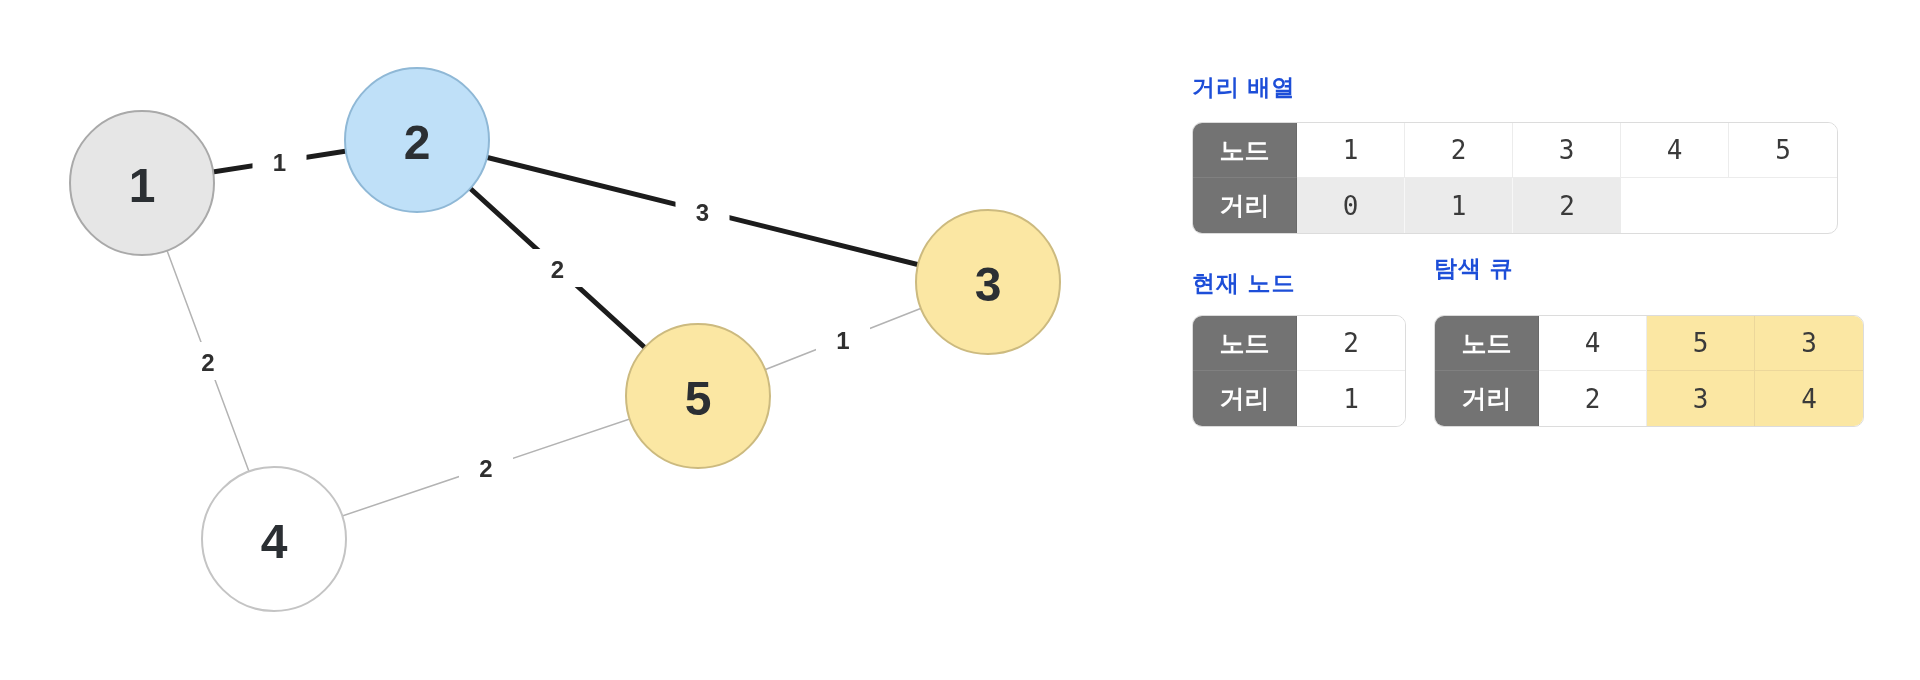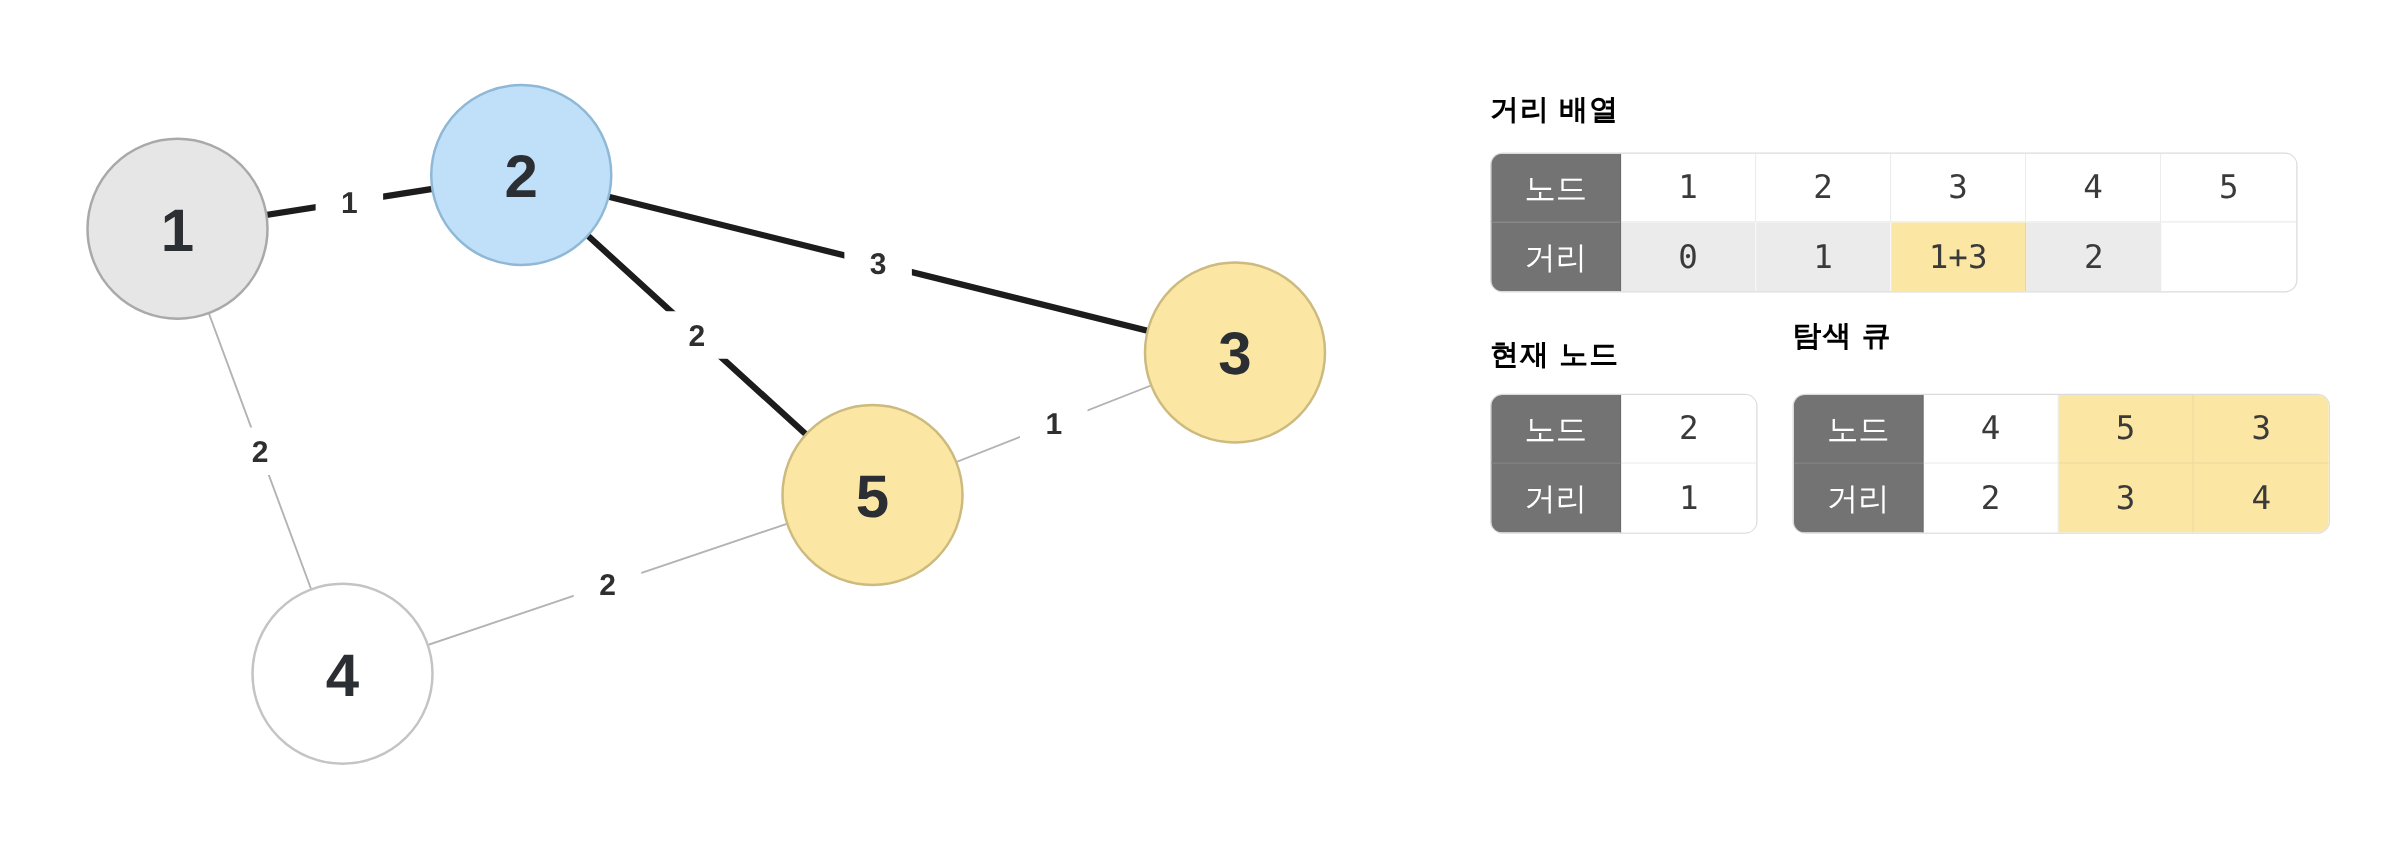--- a/index.html
+++ b/index.html
@@ -2,40 +2,40 @@
 <html><head>
 <meta charset="utf-8">
 <style>
   html,body{margin:0;padding:0;background:#ffffff;}
   #stage{
     position:relative;width:1920px;height:680px;background:#ffffff;overflow:hidden;
     font-family:"Liberation Sans",sans-serif;
   }
   #graph-svg{position:absolute;left:0;top:0;}
   .tbl-title{
-    position:absolute;font-size:23px;font-weight:bold;color:#000000;
+    position:absolute;font-size:23px;font-weight:bold;color:#1d4ed8;
     letter-spacing:1px;white-space:nowrap;
   }
   .tbl{
     position:absolute;display:flex;flex-direction:column;
     border:1px solid #dcdcdc;border-radius:10px;overflow:hidden;background:#ffffff;
   }
   .trow{display:flex;height:55px;}
   .tcell{
     width:108px;height:55px;display:flex;align-items:center;justify-content:center;
     font-family:"DejaVu Sans Mono","Liberation Mono",monospace;
     font-size:26px;color:#3a3a3a;
     border-right:1px solid #ececec;border-bottom:1px solid #ececec;
     box-sizing:border-box;
   }
   .trow:last-child .tcell{border-bottom:none;text-align:center;}
   .tcell:last-child{border-right:none;}
   .tcell.thead{
     width:104px;background:#737373;color:#ffffff;
-    font-family:"Liberation Sans",sans-serif;font-weight:normal;font-size:25px;
+    font-family:"Liberation Sans",sans-serif;font-weight:bold;font-size:25px;
     border-right:1px solid #6a6a6a;border-bottom:1px solid #808080;
   }
   .tcell.white{background:#ffffff;}
   .tcell.gray{background:#ebebeb;border-right-color:#f7f7f7;border-bottom-color:#f7f7f7;}
   .tcell.yellow{background:#fbe7a3;border-right-color:#ecd79b;border-bottom-color:#ecd79b;}
 </style>
 </head>
 <body>
 
 <div id="stage">
@@ -78,21 +78,20 @@
         <div class="tcell white">1</div>
         <div class="tcell white">2</div>
         <div class="tcell white">3</div>
         <div class="tcell white">4</div>
         <div class="tcell white">5</div>
       </div>
       <div class="trow">
         <div class="tcell thead">거리</div>
         <div class="tcell gray">0</div>
         <div class="tcell gray">1</div>
-        <div class="tcell yellow">1+3</div>
         <div class="tcell gray">2</div>
       </div>
     </div>
 
   <div class="tbl-title" style="left:1192px;top:268px;text-align:center;">현재 노드</div>
   <div class="tbl" style="left:1192px;top:315px;">
       <div class="trow">
         <div class="tcell thead">노드</div>
         <div class="tcell white">2</div>
       </div>

